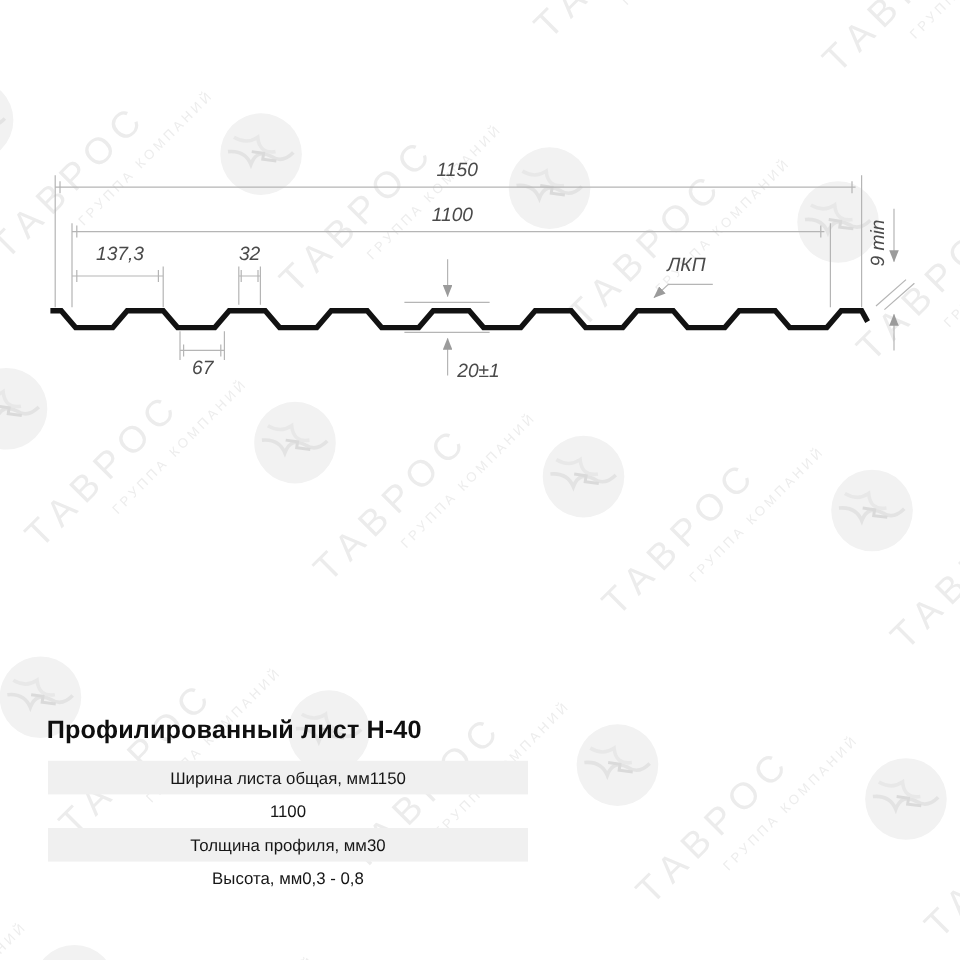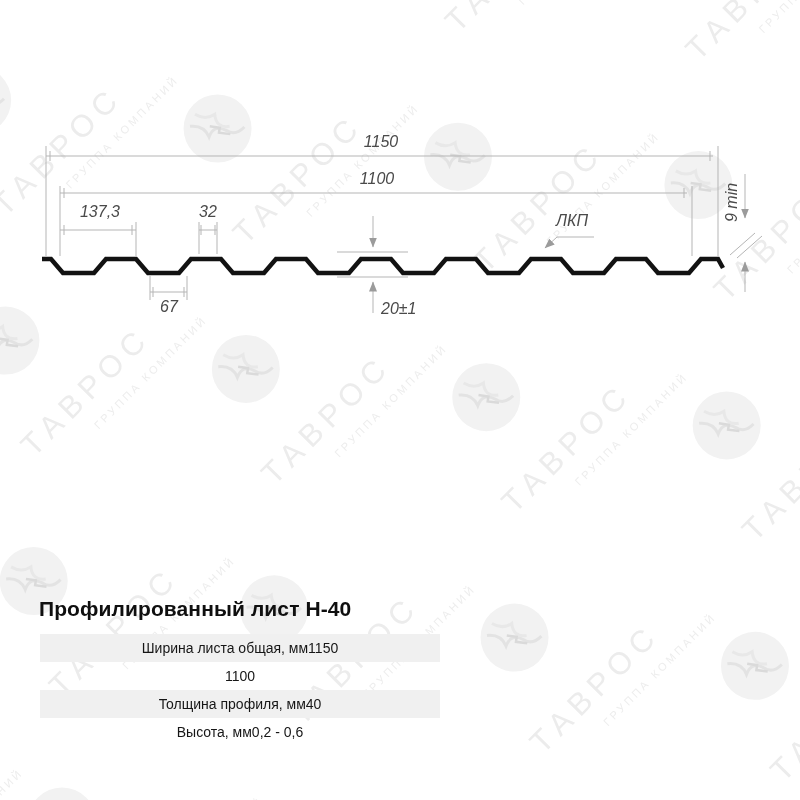--- a/index.html
+++ b/index.html
@@ -259,19 +259,19 @@
 
   <div class="spec-row band">
     <span class="spec-label">Ширина листа общая, мм</span>
     <span class="spec-value">1150</span>
   </div>
   <div class="spec-row">
     <span class="spec-value">1100</span>
   </div>
   <div class="spec-row band">
     <span class="spec-label">Толщина профиля, мм</span>
-    <span class="spec-value">40</span>
+    <span class="spec-value">30</span>
   </div>
   <div class="spec-row">
     <span class="spec-label">Высота, мм</span>
-    <span class="spec-value">0,2 - 0,6</span>
+    <span class="spec-value">0,3 - 0,8</span>
   </div>
 </div>
 
 </body></html>

